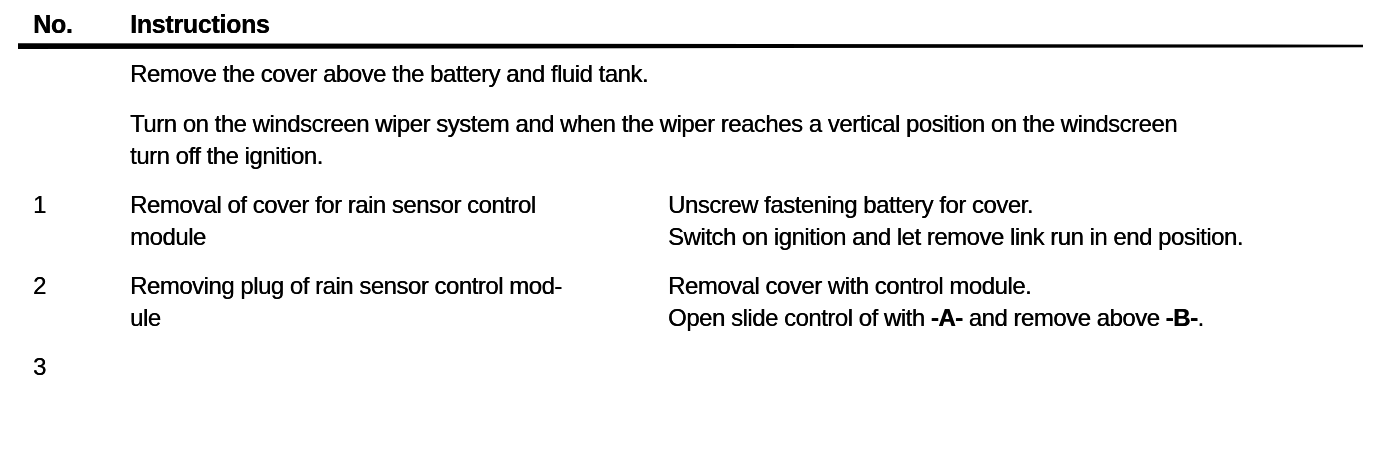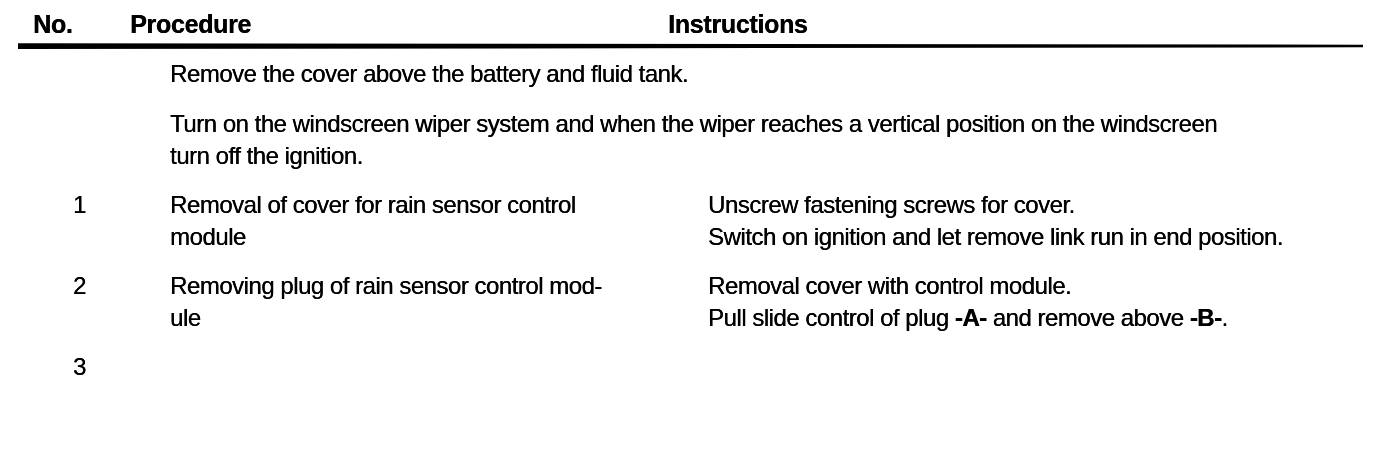--- a/index.html
+++ b/index.html
@@ -40,21 +40,20 @@
     margin-top:3px;
     width:1345px;height:6px;
     background:var(--rule-color);
     clip-path:polygon(0 5%,100% 28%,100% 72%,0 100%);
   }
   
   .trow{
     display:grid;
     grid-template-columns:97px 538px 1fr;
     align-items:start;
-    margin-left:40px;
   }
   .trow.intro{margin-top:9px;}
   .trow.intro + .trow.intro{margin-top:18px;}
   .trow.numbered{margin-top:17px;}
   .cell{min-height:1px;}
   .cell.span2{grid-column:2 / 4;}
   .line{
     font-size:24px;
     line-height:32px;
     letter-spacing:-0.5px;
@@ -65,21 +64,20 @@
     font-weight:700;
     text-shadow:0.5px 0 0 currentColor;
   }
 </style>
 </head>
 <body>
 
 <div class="page">
   <div class="thead">
     <div class="hcell">No.</div>
-    <div class="hcell">Procedure</div>
     <div class="hcell">Instructions</div>
   </div>
   <div class="rule"></div>
   <div id="intro">
       <div class="trow intro">
         <div class="cell no"></div>
         <div class="cell span2">
           <div class="line"><span>Remove the cover above the battery and fluid tank.</span></div>
         </div>
       </div>
@@ -94,35 +92,35 @@
   <div id="rows">
       <div class="trow numbered">
         <div class="cell no">
           <div class="line"><span>1</span></div>
         </div>
         <div class="cell proc">
           <div class="line"><span>Removal of cover for rain sensor control</span></div>
           <div class="line"><span>module</span></div>
         </div>
         <div class="cell instr">
-          <div class="line"><span>Unscrew fastening screws for cover.</span></div>
+          <div class="line"><span>Unscrew fastening battery for cover.</span></div>
           <div class="line"><span>Switch on ignition and let remove link run in end position.</span></div>
         </div>
       </div>
       <div class="trow numbered">
         <div class="cell no">
           <div class="line"><span>2</span></div>
         </div>
         <div class="cell proc">
           <div class="line"><span>Removing plug of rain sensor control mod-</span></div>
           <div class="line"><span>ule</span></div>
         </div>
         <div class="cell instr">
           <div class="line"><span>Removal cover with control module.</span></div>
-          <div class="line"><span>Pull slide control of plug </span><span class="b">-A-</span><span> and remove above </span><span class="b">-B-</span><span>.</span></div>
+          <div class="line"><span>Open slide control of with </span><span class="b">-A-</span><span> and remove above </span><span class="b">-B-</span><span>.</span></div>
         </div>
       </div>
       <div class="trow numbered">
         <div class="cell no">
           <div class="line"><span>3</span></div>
         </div>
       </div>
     </div>
 </div>
 

